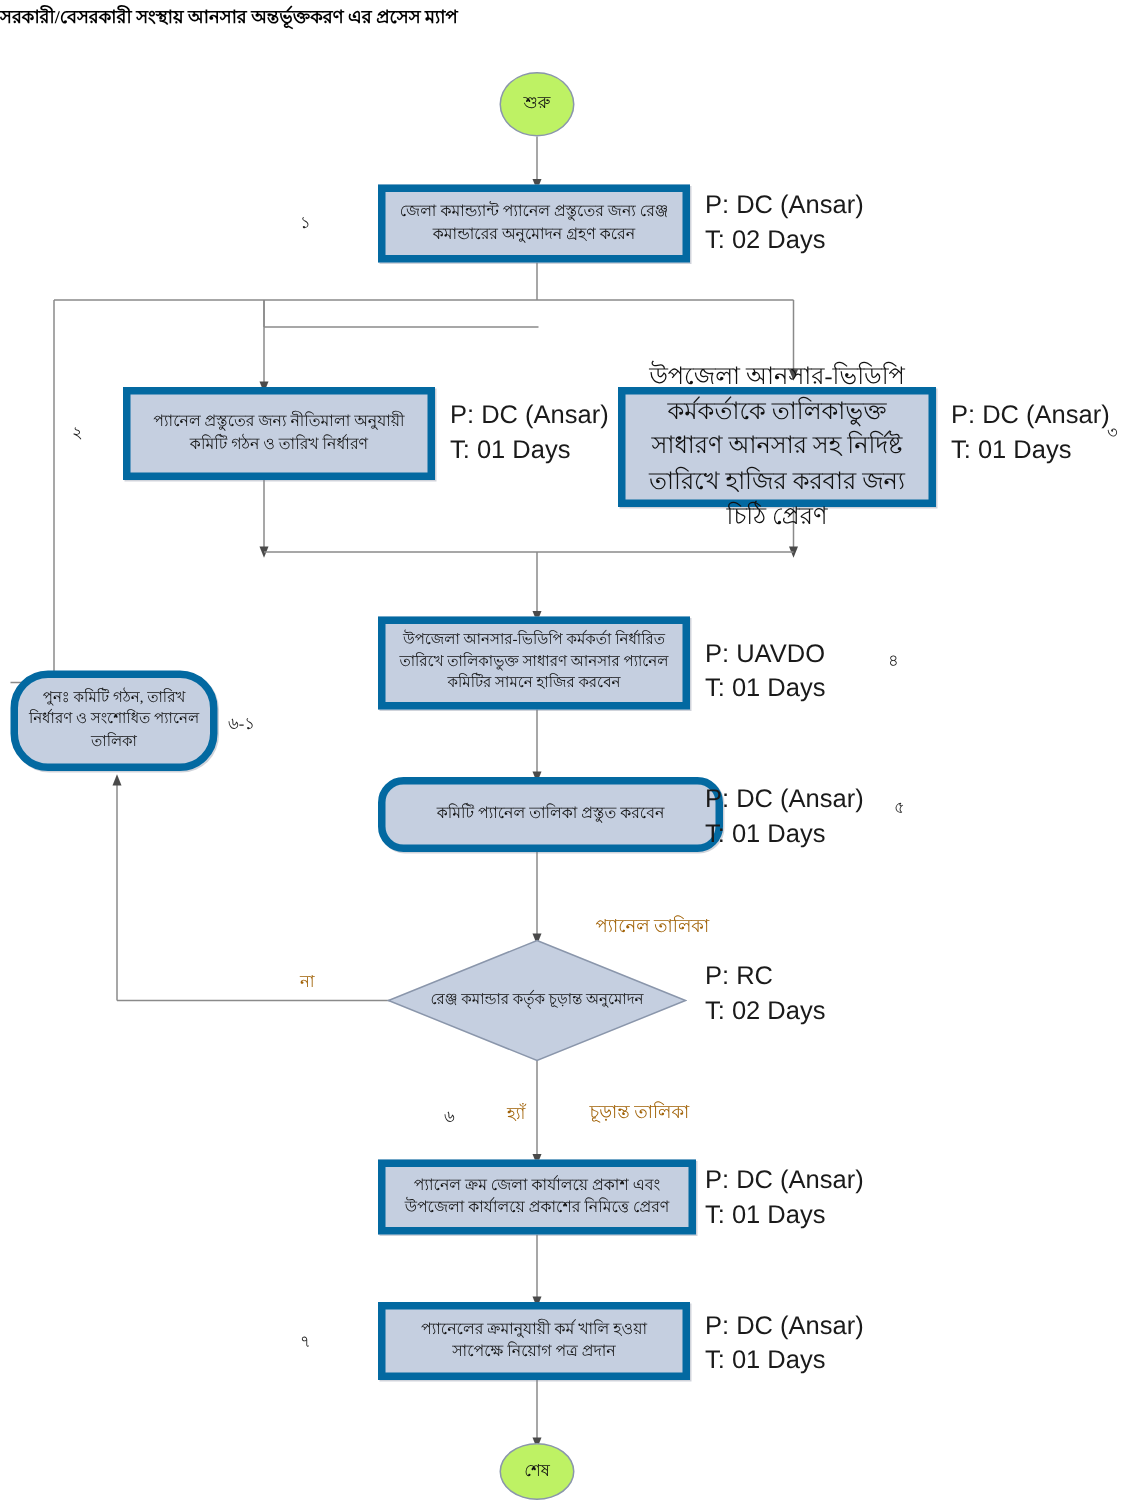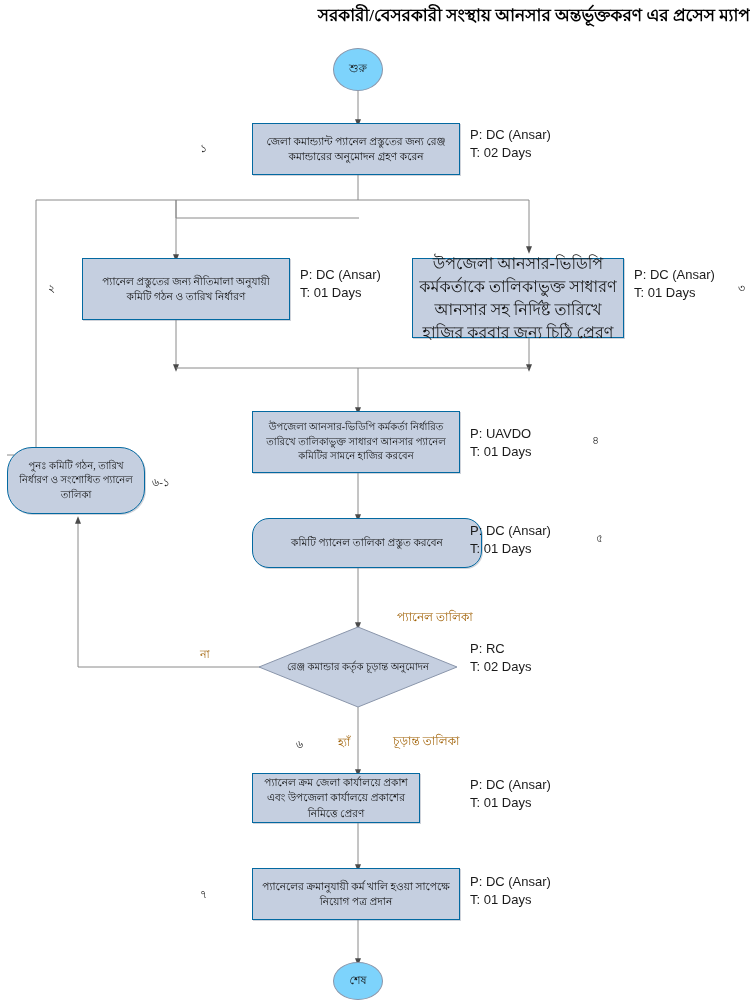--- a/index.html
+++ b/index.html
@@ -10,34 +10,34 @@
     font-family: "Liberation Serif", "DejaVu Serif", serif;
     position: relative;
     overflow: hidden;
   }
   #canvas { position: absolute; left: 0; top: 0; width: 750px; height: 1000px; }
   svg.wires { position: absolute; left: 0; top: 0; width: 750px; height: 1000px; pointer-events: none; }
 
   .node {
     position: absolute;
     background: #c5cfe0;
-    border: 1px solid #0369a1;
+    border: 5px solid #0369a1;
     box-shadow: 1px 1px 0 rgba(120,130,150,.35);
     display: flex; align-items: center; justify-content: center;
     text-align: center;
     font-size: 10.5px;
     line-height: 1.45;
     color: #111;
     padding: 3px 6px;
   }
   .node .txt { display: block; width: 100%; }
 
   .terminator {
     position: absolute;
-    background: #7dd3fc;
+    background: #bef264;
     border: 1px solid #8a96ab;
     border-radius: 50%;
     display: flex; align-items: center; justify-content: center;
     font-size: 11px;
     color: #111;
   }
 
   .diamond-wrap { position: absolute; }
   .diamond-wrap .dshape {
     position: absolute; left: 0; top: 0; width: 100%; height: 100%;
@@ -45,43 +45,43 @@
   .diamond-wrap .dlabel {
     position: absolute; left: 0; top: 0; width: 100%; height: 100%;
     display: flex; align-items: center; justify-content: center;
     text-align: center; font-size: 10px; line-height: 1.4; color: #111;
     padding: 0 26px;
   }
 
   .pt {
     position: absolute;
     font-family: "Liberation Sans", sans-serif;
-    font-size: 13px;
+    font-size: 17px;
     color: #1a1a1a;
     line-height: 1.35;
     white-space: pre-line;
   }
 
   .stepnum {
     position: absolute;
     font-size: 11px;
     color: #222;
   }
 
   .edge-label {
     position: absolute;
     font-size: 11px;
     color: #a16207;
   }
 
   .title {
     position: absolute;
     top: 2px; left: 0; width: 750px;
-    text-align: right;
-    font-size: 17px;
+    text-align: left;
+    font-size: 12px;
     font-weight: bold;
     color: #000;
   }
 </style>
 </head>
 <body>
 
 <div id="canvas">
 
   <div class="title">সরকারী/বেসরকারী সংস্থায় আনসার অন্তর্ভূক্তকরণ এর প্রসেস ম্যাপ</div>
@@ -174,21 +174,21 @@
     <span class="txt">কমিটি প্যানেল তালিকা প্রস্তুত করবেন</span>
   </div>
   <div class="pt" style="left:470px; top:522px;"><span>P: DC (Ansar)</span><br><span>T: 01 Days</span></div>
   <div class="stepnum" style="left:596px; top:530px;">৫</div>
 
   <div class="node" style="left:7px; top:447px; width:138px; height:67px; font-size:10px;border-radius:25px;">
     <span class="txt">পুনঃ  কমিটি গঠন, তারিখ নির্ধারণ ও সংশোধিত প্যানেল তালিকা</span>
   </div>
   <div class="stepnum" style="left:152px; top:474px;">৬-১</div>
 
-  <div class="node" style="left:252px; top:773px; width:168px; height:50px;">
+  <div class="node" style="left:252px; top:773px; width:212px; height:50px;">
     <span class="txt">প্যানেল ক্রম জেলা কার্যালয়ে প্রকাশ এবং উপজেলা কার্যালয়ে প্রকাশের নিমিত্তে প্রেরণ</span>
   </div>
   <div class="pt" style="left:470px; top:776px;"><span>P: DC (Ansar)</span><br><span>T: 01 Days</span></div>
 
   <div class="node" style="left:252px; top:868px; width:208px; height:52px;">
     <span class="txt">প্যানেলের ক্রমানুযায়ী কর্ম খালি হওয়া সাপেক্ষে নিয়োগ পত্র প্রদান</span>
   </div>
   <div class="pt" style="left:470px; top:873px;"><span>P: DC (Ansar)</span><br><span>T: 01 Days</span></div>
   <div class="stepnum" style="left:200px; top:886px;">৭</div>
 

